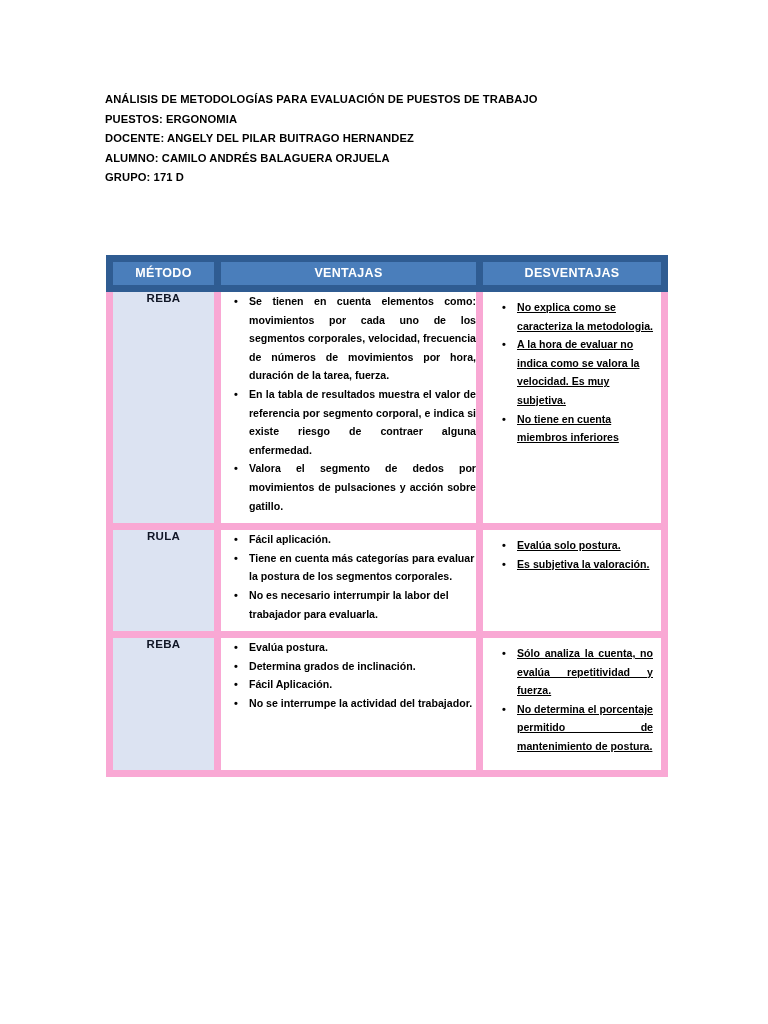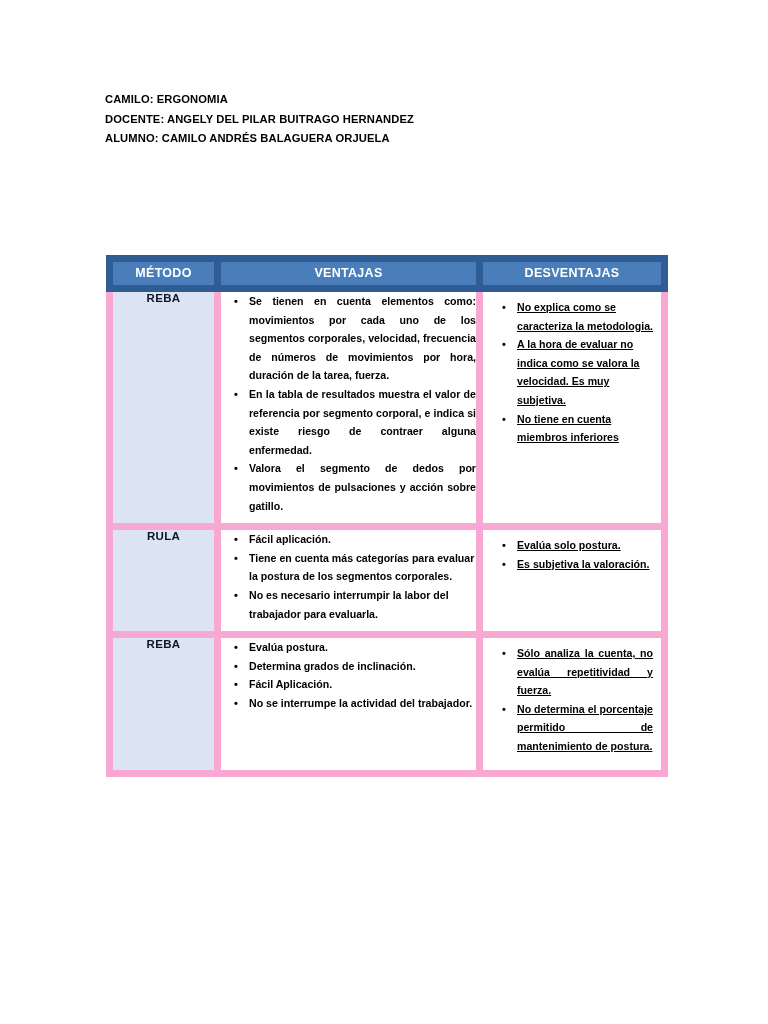--- a/index.html
+++ b/index.html
@@ -127,23 +127,25 @@
   tr.row-ansi td { height: 205px; }
   tr.row-rula td { height: 107px; }
   tr.row-reba td { height: 124px; }
 </style>
 </head>
 <body>
 
 <div class="page">
 
   <div class="doc-header">
-    <div class="hline">CAMILO: ERGONOMIA</div>
+    <div class="hline">ANÁLISIS DE METODOLOGÍAS PARA EVALUACIÓN DE PUESTOS DE TRABAJO</div>
+    <div class="hline">PUESTOS: ERGONOMIA</div>
     <div class="hline">DOCENTE: ANGELY DEL PILAR BUITRAGO HERNANDEZ</div>
     <div class="hline">ALUMNO: CAMILO ANDRÉS BALAGUERA ORJUELA</div>
+    <div class="hline">GRUPO: 171 D</div>
   </div>
 
   <div class="tbl-wrap">
     <table class="cmp">
       <colgroup>
         <col class="c-method">
         <col class="c-adv">
         <col class="c-dis">
       </colgroup>
       <thead>

